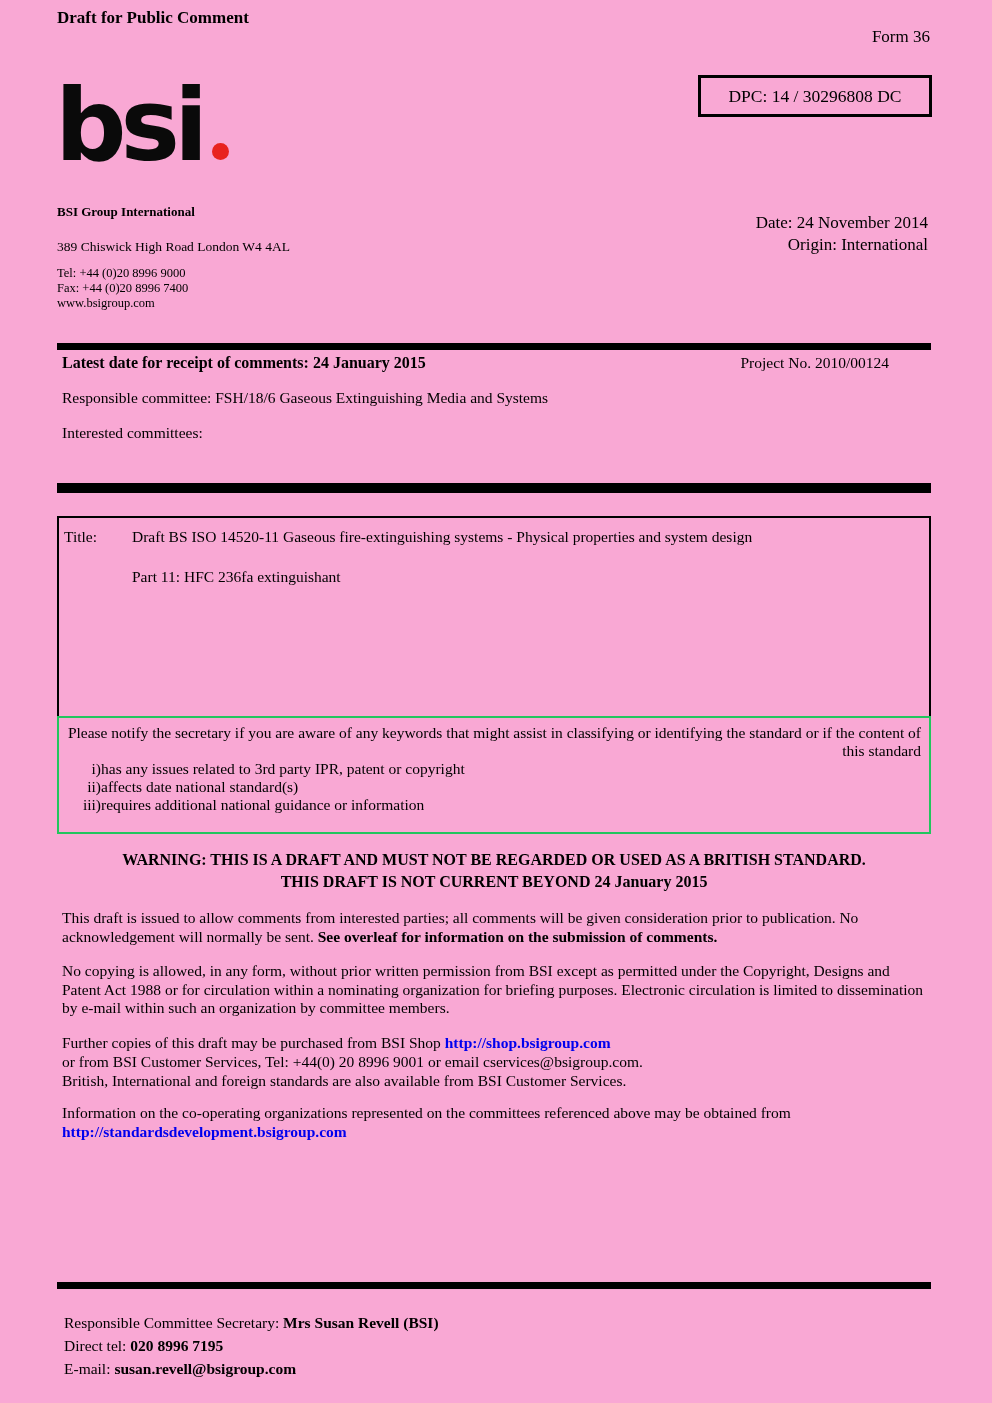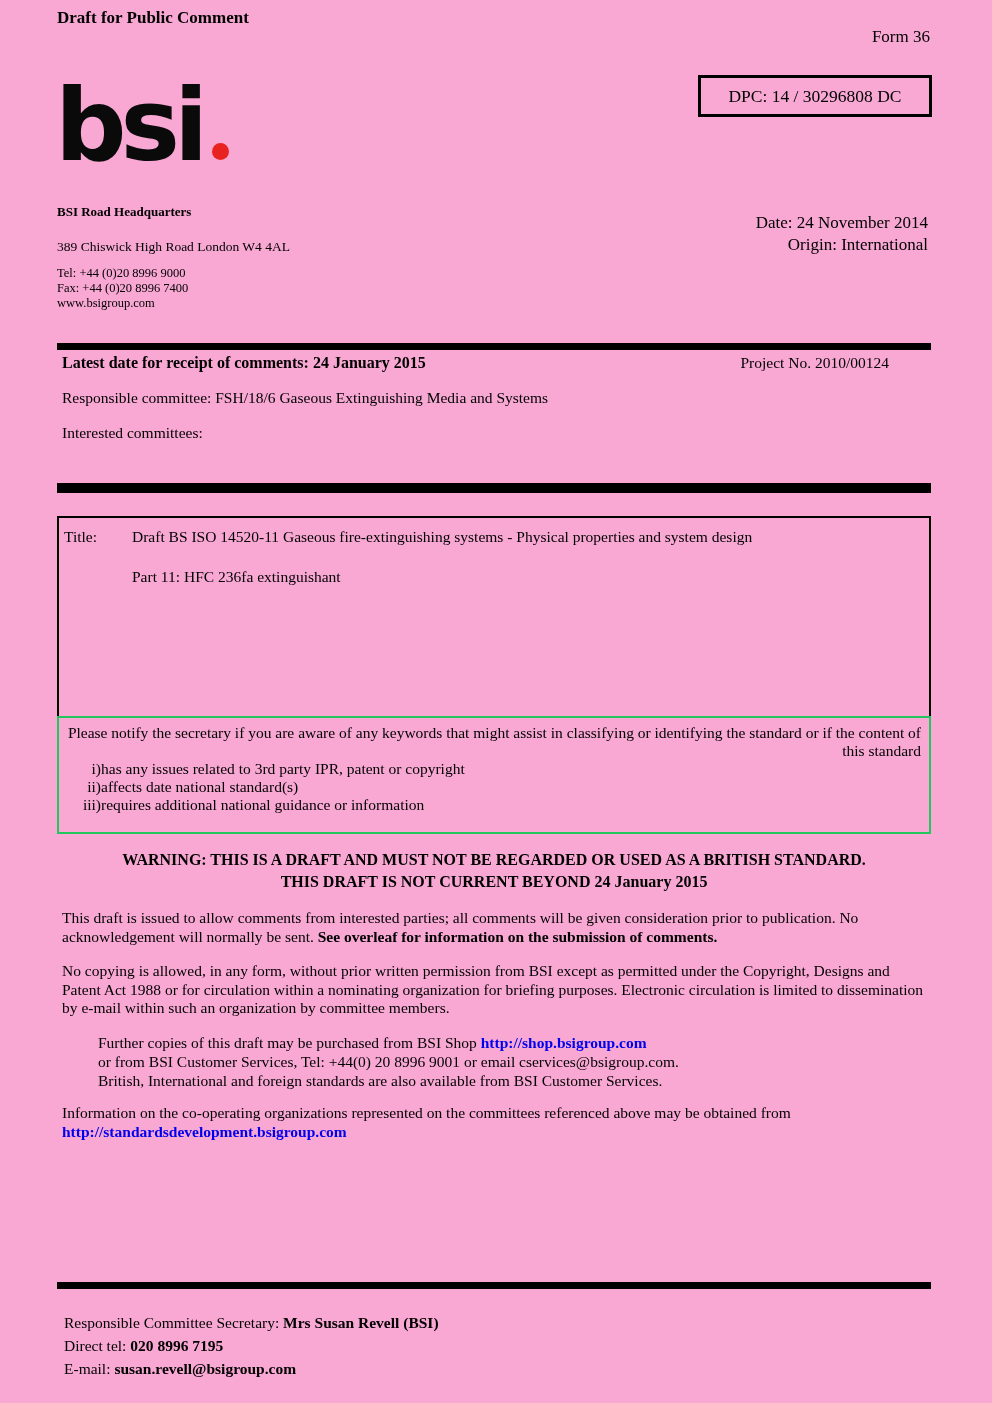--- a/index.html
+++ b/index.html
@@ -44,41 +44,41 @@
   .title-box .part-line { position:absolute; left:73px; top:50px; }
   .kw-box { left:57px; top:716px; width:874px; height:118px; box-sizing:border-box;
     border:2px solid #22c55e; font-size:15.5px; padding:6px 8px 0 5px; line-height:18px;text-align:right; }
   .kw-item { display:flex; margin-left:10px; }
   .kw-num { width:27px; flex:none; }
   .warning { left:57px; top:849px; width:874px; text-align:center; font-weight:bold;
     font-size:16px; line-height:22px; }
   .para { left:62px; width:870px; font-size:15.5px; line-height:18.5px; }
   .p1 { top:909px; }
   .p2 { top:962px; }
-  .p3 { top:1033px; line-height:19px;margin-left:36px; }
+  .p3 { top:1033px; line-height:19px; }
   .p4 { top:1103px; line-height:19px; }
   a.doc-link, .doc-link { color:#0000ee; font-weight:bold; text-decoration:none; }
   .footer { left:64px; top:1311px; font-size:15.5px; line-height:23px; }
   .b { font-weight:bold; }
 </style>
 </head>
 <body>
 
 <div class="page">
 
   <div class="abs hdr-left">Draft for Public Comment</div>
   <div class="abs form-no">Form 36</div>
 
   <div class="abs dpc-box">
     <span>DPC: 14 / 30296808 DC</span>
   </div>
 
   <div class="abs logo"><span>bsi</span><span class="logo-dot"></span></div>
 
-  <div class="abs addr-org">BSI Road Headquarters</div>
+  <div class="abs addr-org">BSI Group International</div>
   <div class="abs addr-street">389 Chiswick High Road London W4 4AL</div>
   <div class="abs addr-tel">Tel: +44 (0)20 8996 9000</div>
   <div class="abs addr-fax">Fax: +44 (0)20 8996 7400</div>
   <div class="abs addr-web">www.bsigroup.com</div>
 
   <div class="abs meta-date">Date: 24 November 2014</div>
   <div class="abs meta-origin">Origin: International</div>
 
   <div class="abs bar bar1"></div>
 

